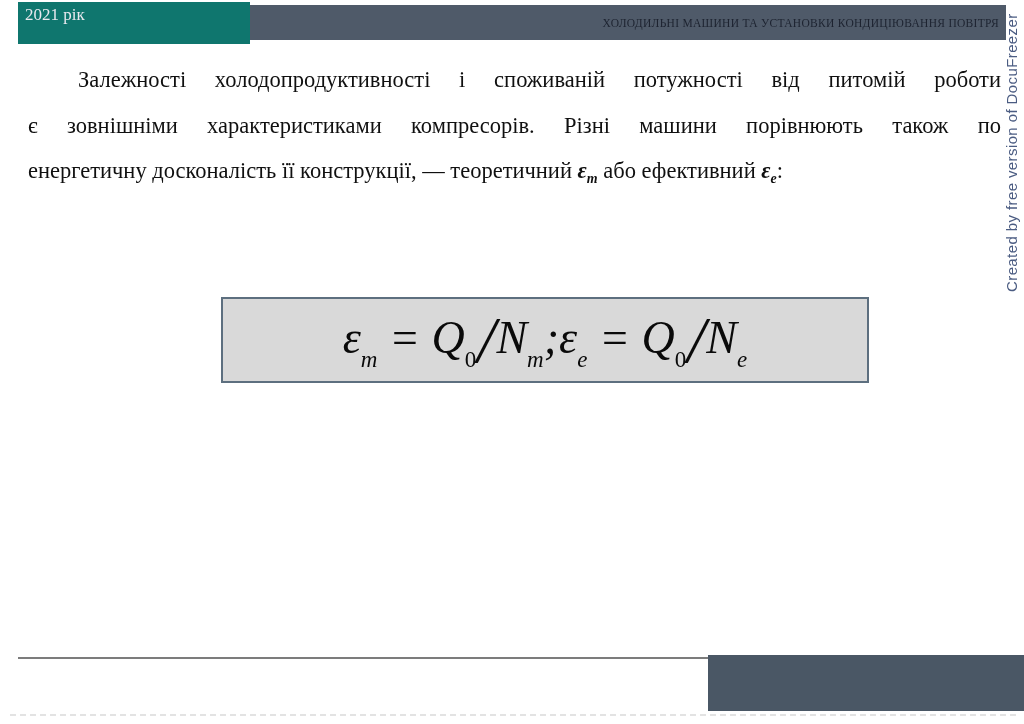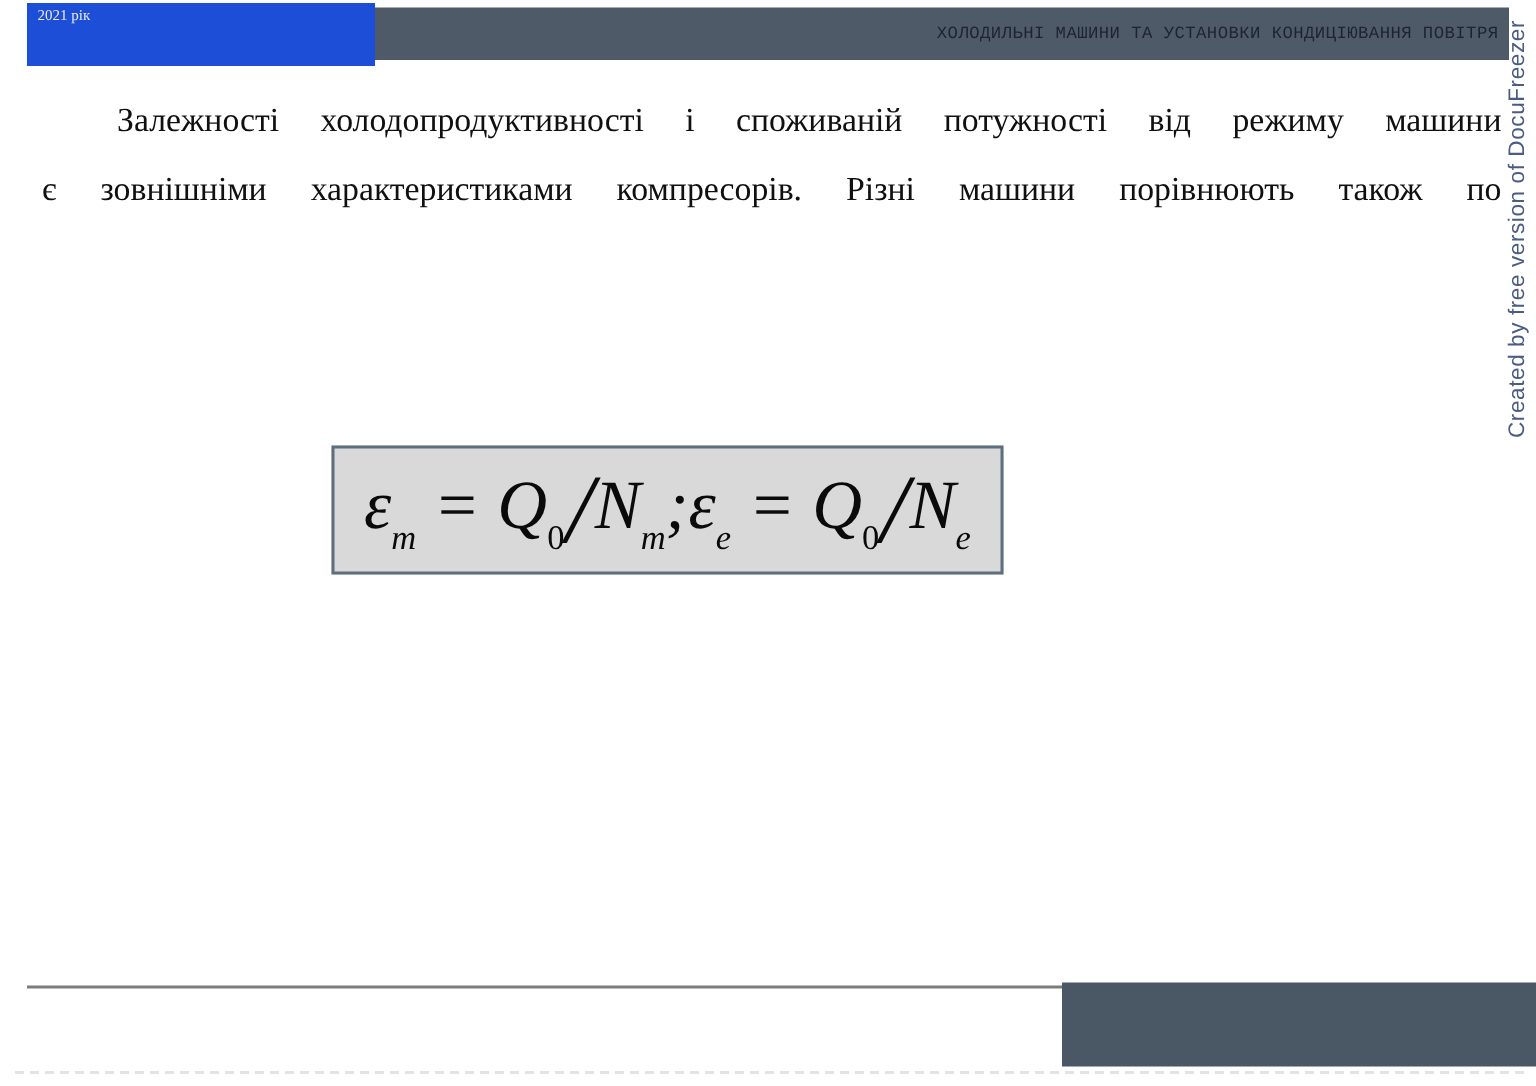--- a/index.html
+++ b/index.html
@@ -10,41 +10,40 @@
     background: #ffffff;
     overflow: hidden;
     font-family: "Liberation Serif", "DejaVu Serif", serif;
   }
 
   
   #year-banner {
     position: absolute;
     left: 18px; top: 2px;
     width: 232px; height: 42px;
-    background: #1d4ed8;
+    background: #0f766e;
     color: #e9e9ef;
-    font-size: 10px;
+    font-size: 17px;
     padding: 3px 0 0 7px;
     box-sizing: border-box;
   }
   #header-bar {
     position: absolute;
     left: 250px; top: 5px;
     width: 756px; height: 35px;
     background: #4f5a69;
     color: #1d2330;
     font-size: 11.5px;
     letter-spacing: 0.3px;
     display: flex;
     align-items: center;
     justify-content: flex-end;
     padding-right: 7px;
     box-sizing: border-box;
     white-space: nowrap;
-    font-family: Liberation Mono, monospace;
   }
 
   
   #watermark {
     position: absolute;
     left: 1003px; top: 292px;
     transform: rotate(-90deg);
     transform-origin: top left;
     white-space: nowrap;
     font-family: "Liberation Sans", "DejaVu Sans", sans-serif;
@@ -66,21 +65,21 @@
   .pline.nojust { text-align: left; text-align-last: left; }
   .pline.indent { text-indent: 50px; }
 
   .seg-bi    { font-weight: bold; font-style: italic; }
   .seg-bisub { font-weight: bold; font-style: italic; font-size: 0.62em; vertical-align: -0.35em; }
 
   
   #formula-box {
     position: absolute;
     left: 221px; top: 297px;
-    width: 448px; height: 86px;
+    width: 648px; height: 86px;
     background: #d9d9d9;
     border: 2px solid #5d6f7f;
     box-sizing: border-box;
     display: flex;
     align-items: center;
     justify-content: center;
   }
   #formula {
     font-size: 46px;
     color: #0a0a0a;
@@ -121,22 +120,23 @@
     <span>2021 рік</span>
   </div>
 
   <div id="header-bar">
     <span>ХОЛОДИЛЬНІ МАШИНИ ТА УСТАНОВКИ КОНДИЦІЮВАННЯ ПОВІТРЯ</span>
   </div>
 
   <div id="watermark">Created by free version of DocuFreezer</div>
 
   <div id="paragraph">
-      <div class="pline indent"><span>Залежності холодопродуктивності і споживаній потужності від режиму машини</span></div>
+      <div class="pline indent"><span>Залежності холодопродуктивності і споживаній потужності від питомій роботи</span></div>
       <div class="pline"><span>є зовнішніми характеристиками компресорів. Різні машини порівнюють також по</span></div>
+      <div class="pline nojust"><span>енергетичну досконалість її конструкції, — теоретичний </span><span class="seg-bi">ε</span><span class="seg-bisub">m</span><span> або ефективний </span><span class="seg-bi">ε</span><span class="seg-bisub">e</span><span>:</span></div>
     </div>
 
   <div id="formula-box">
     <div id="formula"><span class="seg-it">ε</span><span class="seg-sub">m</span><span class="seg-it"> = </span><span class="seg-it">Q</span><span class="seg-subn">0</span><span class="seg-slash">/</span><span class="seg-it">N</span><span class="seg-sub">m</span><span class="seg-it">;</span><span class="seg-it">ε</span><span class="seg-sub">e</span><span class="seg-it"> = </span><span class="seg-it">Q</span><span class="seg-subn">0</span><span class="seg-slash">/</span><span class="seg-it">N</span><span class="seg-sub">e</span></div>
   </div>
 
   <div id="footer-rule"></div>
   <div id="footer-block"></div>
   <div id="footer-dashed-line"></div>
 

